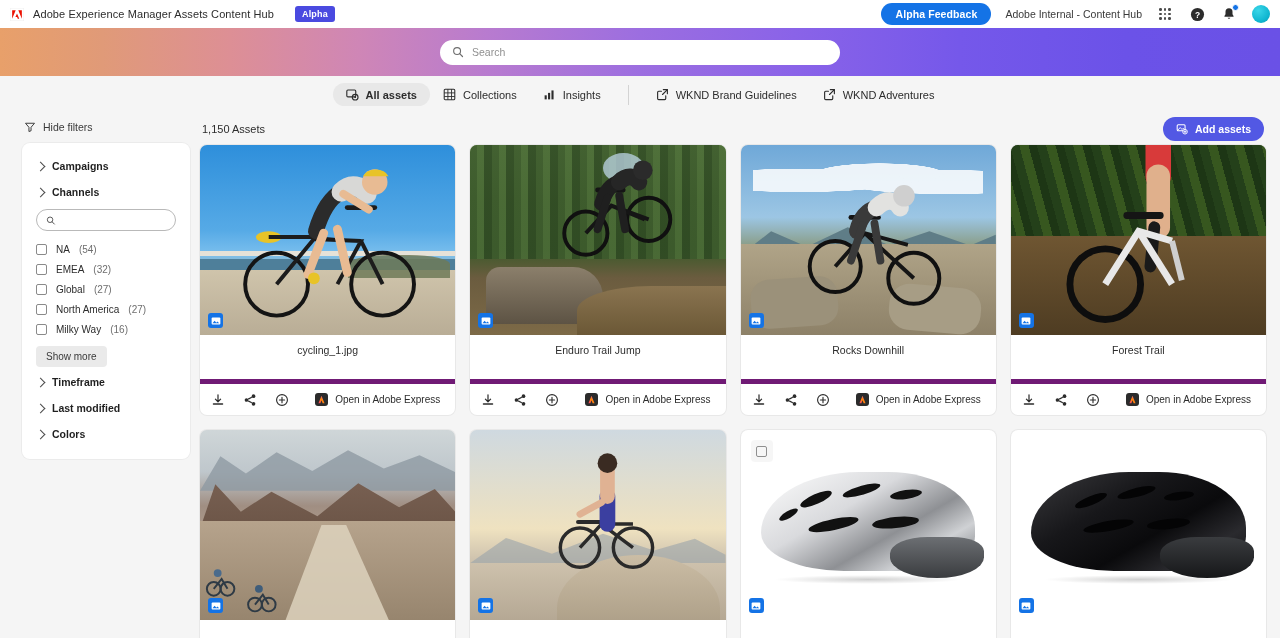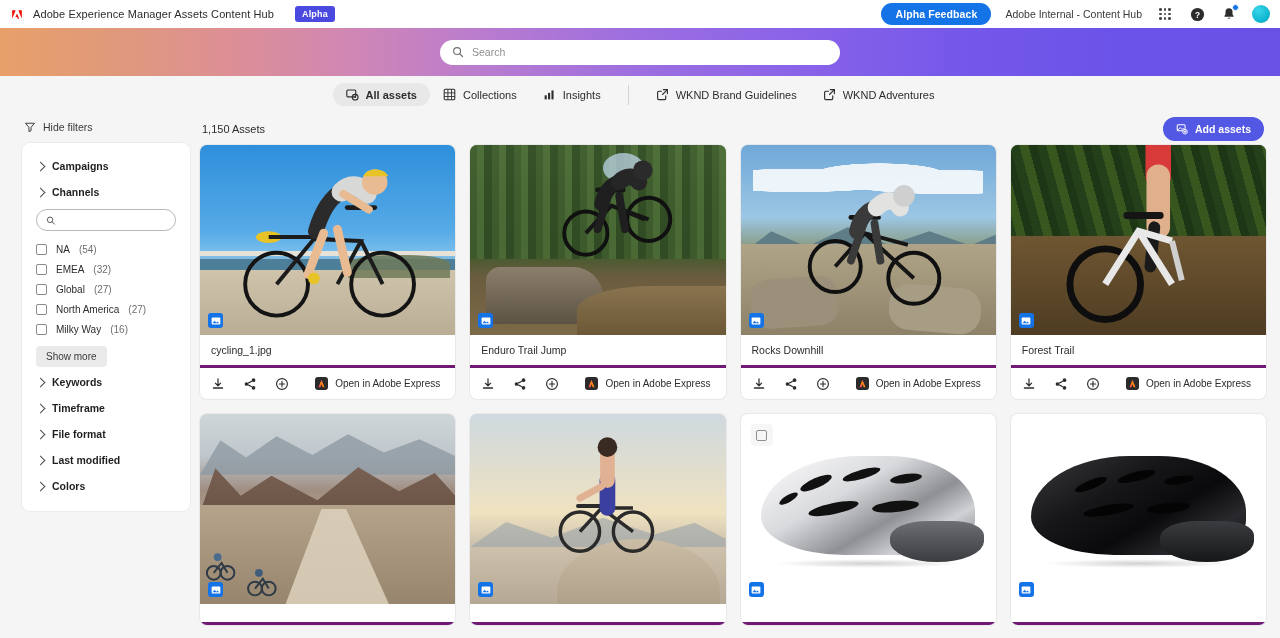--- a/index.html
+++ b/index.html
@@ -122,21 +122,21 @@
     position: absolute; left: 8px; bottom: 7px; width: 15px; height: 15px;
     border-radius: 3px; background: #1473e6; display: flex; align-items: center;
     justify-content: center; z-index: 3;
   }
   .sel-box {
     position: absolute; left: 10px; top: 10px; width: 22px; height: 22px;
     border-radius: 4px; background: rgba(245,245,245,.85);
     display: flex; align-items: center; justify-content: center; z-index: 3;
   }
   .sel-box i { width: 11px; height: 11px; border: 1.5px solid #8f8f8f; border-radius: 2px; display: block; }
-  .card-title { font-size: 10.5px; color: #2c2c2c; padding: 9px 11px 9px; border-bottom: 3px solid #701a75; }
+  .card-title { font-size: 10.5px; color: #2c2c2c; padding: 9px 11px 23px; border-bottom: 5px solid #701a75; text-align: center; }
   .card-actions { display: flex; align-items: center; padding: 7px 11px; gap: 18px; }
   .a-icon { cursor: pointer; display: flex; align-items: center; }
   .express-btn {
     margin-left: auto; display: flex; align-items: center; gap: 7px;
     font-size: 10px; color: #2c2c2c; cursor: pointer; background: transparent;
     border: none; font-family: Liberation Sans, sans-serif; padding: 2px 4px;
   }
   .express-ico {
     width: 13px; height: 13px; border-radius: 3px; flex-shrink: 0;
     background: #2b2b2b; display: flex; align-items: center; justify-content: center;
@@ -357,33 +357,21 @@
           <span class="cbox"></span>
           <span>Milky Way</span>
           <span class="f-count">(16)</span>
         </div>
         <button class="show-more">Show more</button>
       </div>
 
       <div class="f-section">
         <div class="f-head">
             <span class="chev"></span>
-            <span>Keywords</span>
-          </div>
-      </div>
-      <div class="f-section">
-        <div class="f-head">
-            <span class="chev"></span>
             <span>Timeframe</span>
-          </div>
-      </div>
-      <div class="f-section">
-        <div class="f-head">
-            <span class="chev"></span>
-            <span>File format</span>
           </div>
       </div>
       <div class="f-section">
         <div class="f-head">
             <span class="chev"></span>
             <span>Last modified</span>
           </div>
       </div>
       <div class="f-section">
         <div class="f-head">

